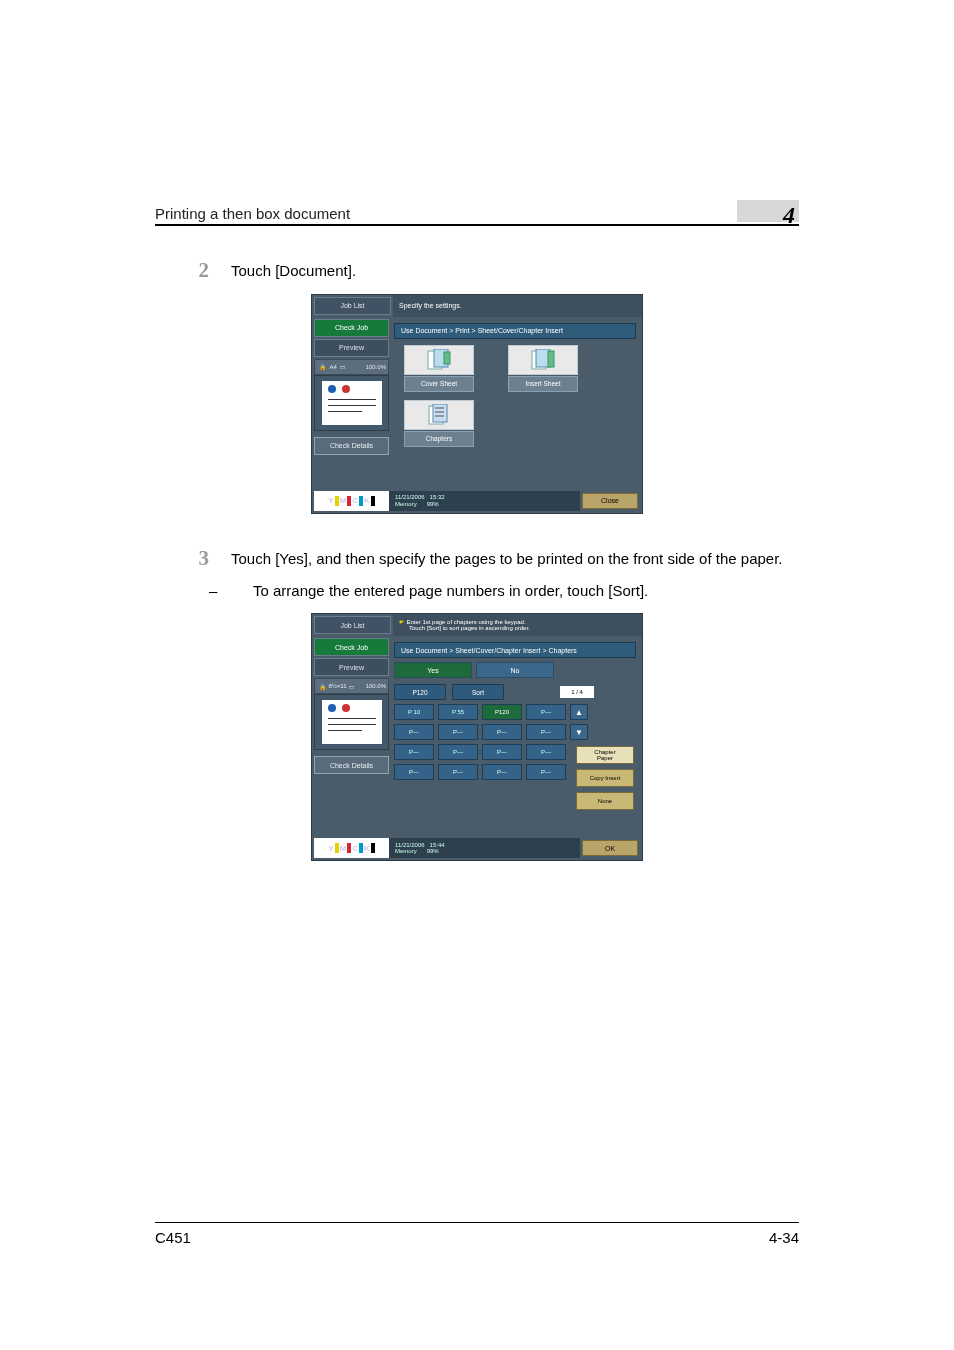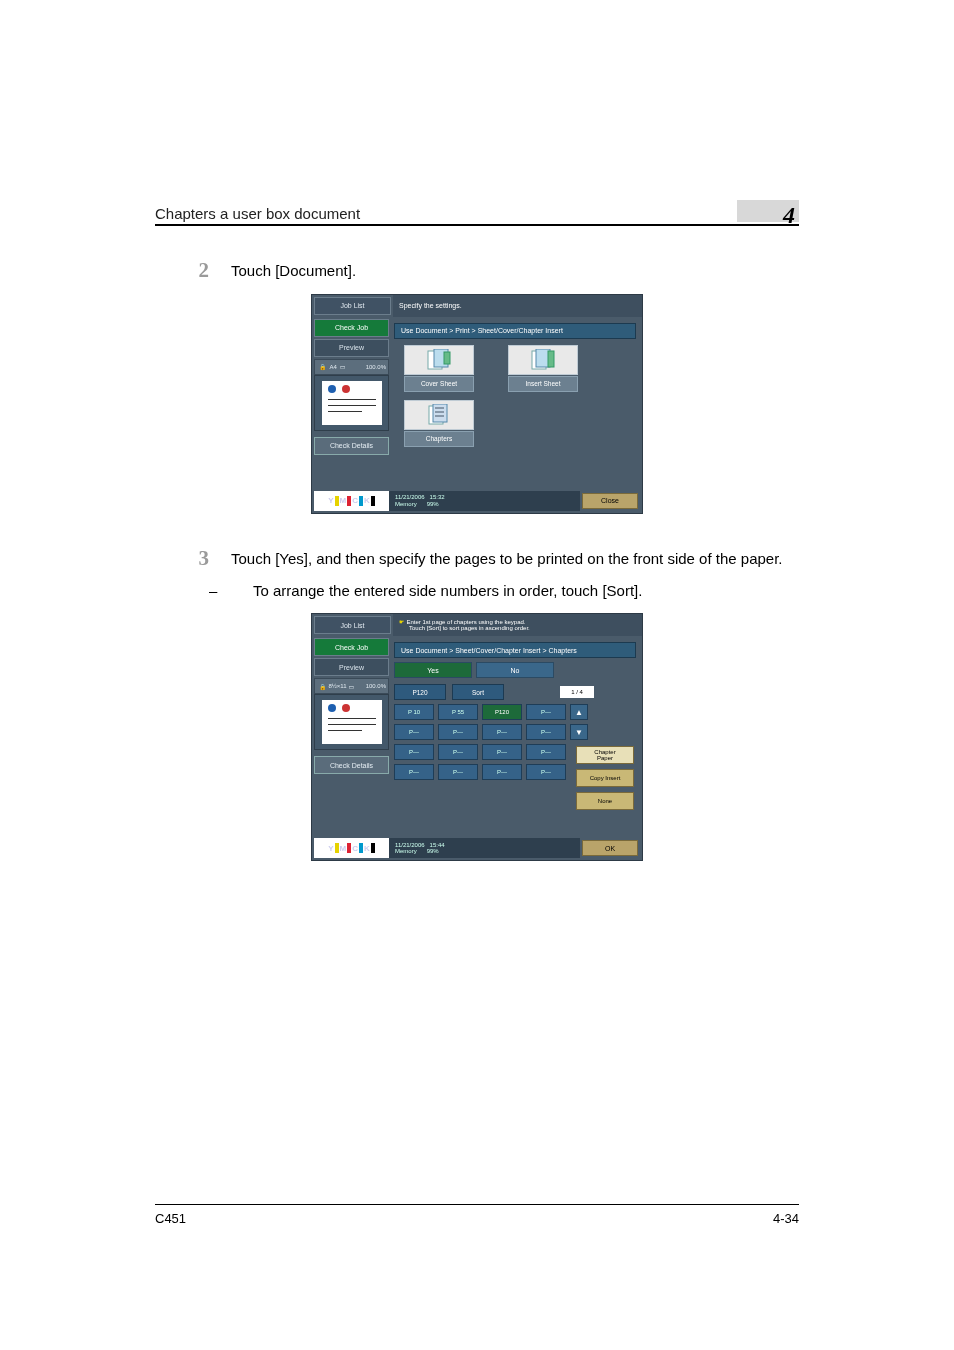--- a/index.html
+++ b/index.html
@@ -58,29 +58,29 @@
   .prow{display:flex;gap:4px;margin-bottom:4px}
   .pcell{width:38px;height:14px;background:#356288;border:1px solid #1e3d57;color:#cfe;display:flex;align-items:center;justify-content:center;font-size:6px}
   .pcell.hl{background:#1d6a3a;color:#fff}
   .arrows{display:flex;flex-direction:column;gap:4px;margin-left:4px}
   .arrow{width:16px;height:14px;background:#3a678a;border:1px solid #1e3d57;color:#fff;display:flex;align-items:center;justify-content:center;font-size:8px}
   .rside{position:absolute;right:0;top:86px;display:flex;flex-direction:column;gap:5px}
   .rbtn{width:56px;height:16px;border:1px solid #7a6a3a;display:flex;align-items:center;justify-content:center;font-size:6px;color:#000}
   .rbtn.a{background:#e8e0b8}
   .rbtn.b{background:#c9b876}
   .rbtn.c{background:#c9b876}
-  .footer{position:absolute;left:155px;right:155px;bottom:124px;border-top:1px solid #000;display:flex;justify-content:space-between;padding-top:6px;font-size:13px}
+  .footer{position:absolute;left:155px;right:155px;bottom:104px;border-top:1px solid #000;display:flex;justify-content:space-between;padding-top:6px;font-size:15px}
 </style>
 </head>
 <body>
 
 <div class="page">
 
   <div class="run-head">
-    <div class="run-title">Chapters a user box document</div>
+    <div class="run-title">Printing a then box document</div>
     <div class="chapnum-box">
       <span class="chapnum">4</span>
     </div>
   </div>
   <div class="hr"></div>
 
   <div class="step">
     <div class="stepnum">2</div>
     <div class="stepbody">
       <div>Touch [Document].</div>
@@ -175,21 +175,21 @@
         <div><span>Memory</span>&nbsp;&nbsp;&nbsp;&nbsp;&nbsp;&nbsp;<span>99%</span></div>
       </div>
       <div class="ft-btn">Close</div>
     </div>
   </div>
 
   <div class="step">
     <div class="stepnum">3</div>
     <div class="stepbody">
       <div>Touch [Yes], and then specify the pages to be printed on the front side of the paper.</div>
-      <div class="sub"><span class="dash">–</span><span>To arrange the entered side numbers in order, touch [Sort].</span></div>
+      <div class="sub"><span class="dash">–</span><span>To arrange the entered page numbers in order, touch [Sort].</span></div>
     </div>
   </div>
 
   <div class="shot shot2">
     <div class="s-top">
       <div class="s-jl">Job List</div>
       <div class="s-msg" style="flex-direction:column;align-items:flex-start;justify-content:center;line-height:1.05;font-size:6px">
         <div style="display:flex;align-items:center">
             <span style="color:#e6d200;margin-right:2px">☛</span>
             <span>Enter 1st page of chapters using the keypad.</span>

